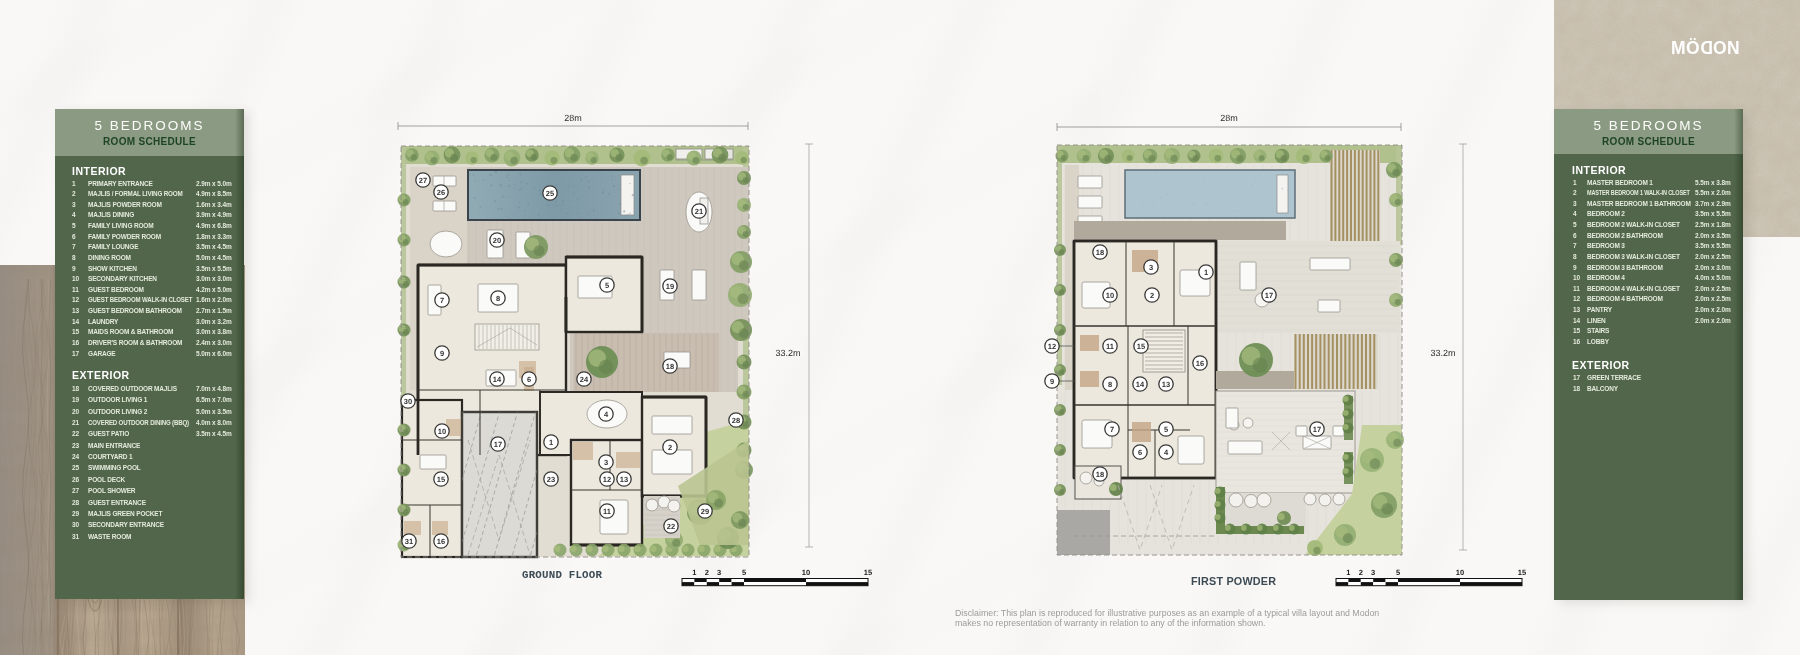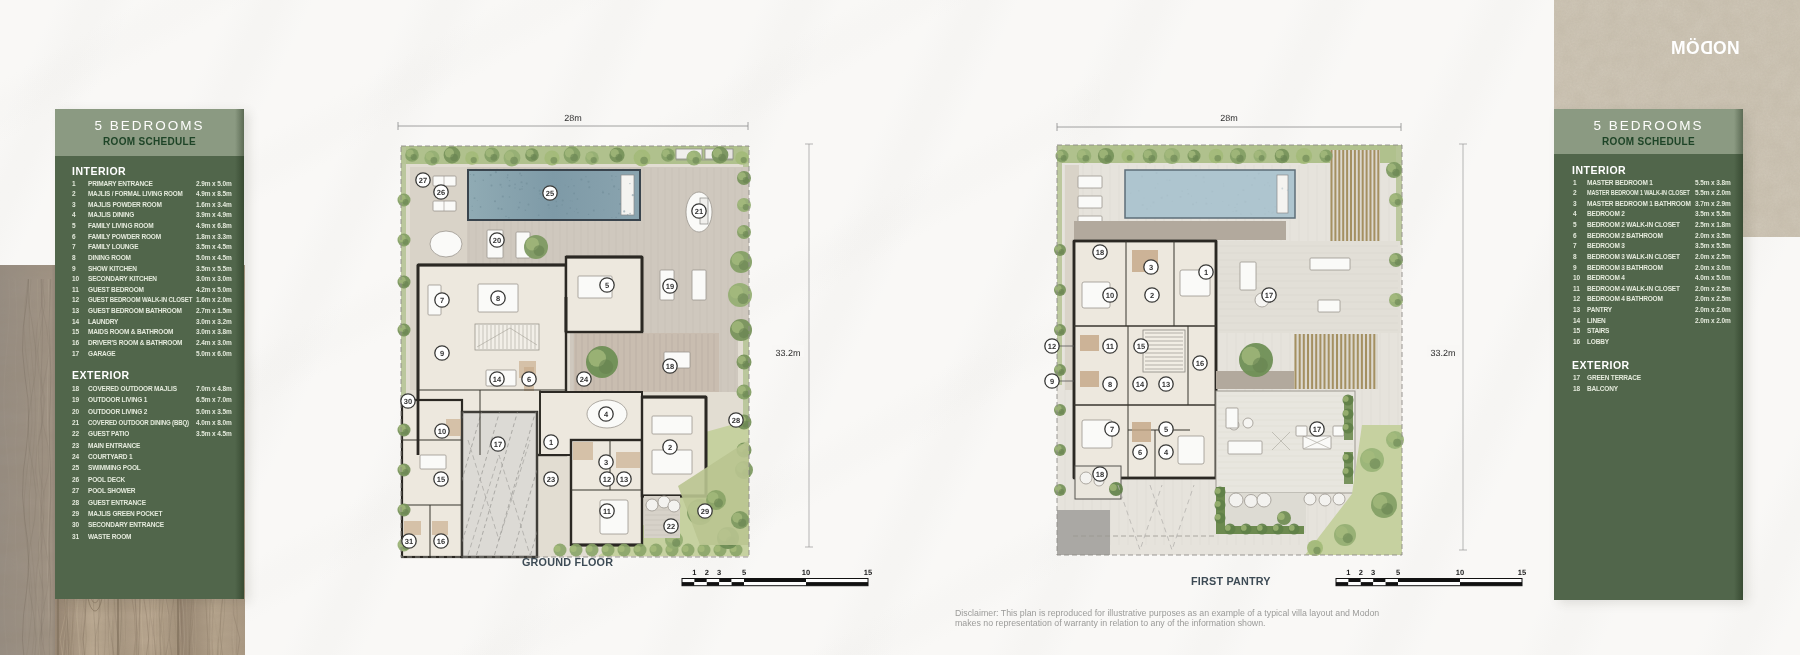--- a/index.html
+++ b/index.html
@@ -1449,15 +1449,15 @@
 <line x1="1401.0" y1="123.0" x2="1401.0" y2="131.0" stroke="#8a8a8a" stroke-width="0.8"></line>
 <text x="1229" y="121" font-size="9" font-weight="400" fill="#2e2e2e" text-anchor="middle" font-family="Liberation Sans, sans-serif">28m</text>
 <line x1="1463.0" y1="144.0" x2="1463.0" y2="550.0" stroke="#9a9a9a" stroke-width="0.7"></line>
 <line x1="1459.0" y1="144.0" x2="1467.0" y2="144.0" stroke="#9a9a9a" stroke-width="0.7"></line>
 <line x1="1459.0" y1="550.0" x2="1467.0" y2="550.0" stroke="#9a9a9a" stroke-width="0.7"></line>
 <rect x="1427" y="345" width="33" height="12" fill="#f8f7f5"></rect>
 <text x="1443" y="356" font-size="9" font-weight="400" fill="#2e2e2e" text-anchor="middle" font-family="Liberation Sans, sans-serif">33.2m</text>
     </g>
 </svg>
 
-<div class="planlabel" style="left:522px;top:556px;">GROUND FLOOR</div>
-<div class="planlabel" style="left:1191px;top:575px;">FIRST PANTRY</div>
+<div class="planlabel" style="left:522px;top:569px;font-family:Liberation Mono, monospace;">GROUND FLOOR</div>
+<div class="planlabel" style="left:1191px;top:575px;">FIRST POWDER</div>
 <div class="disclaimer">Disclaimer: This plan is reproduced for illustrative purposes as an example of a typical villa layout and Modon<br>makes no representation of warranty in relation to any of the information shown.</div>
 
 </body></html>

